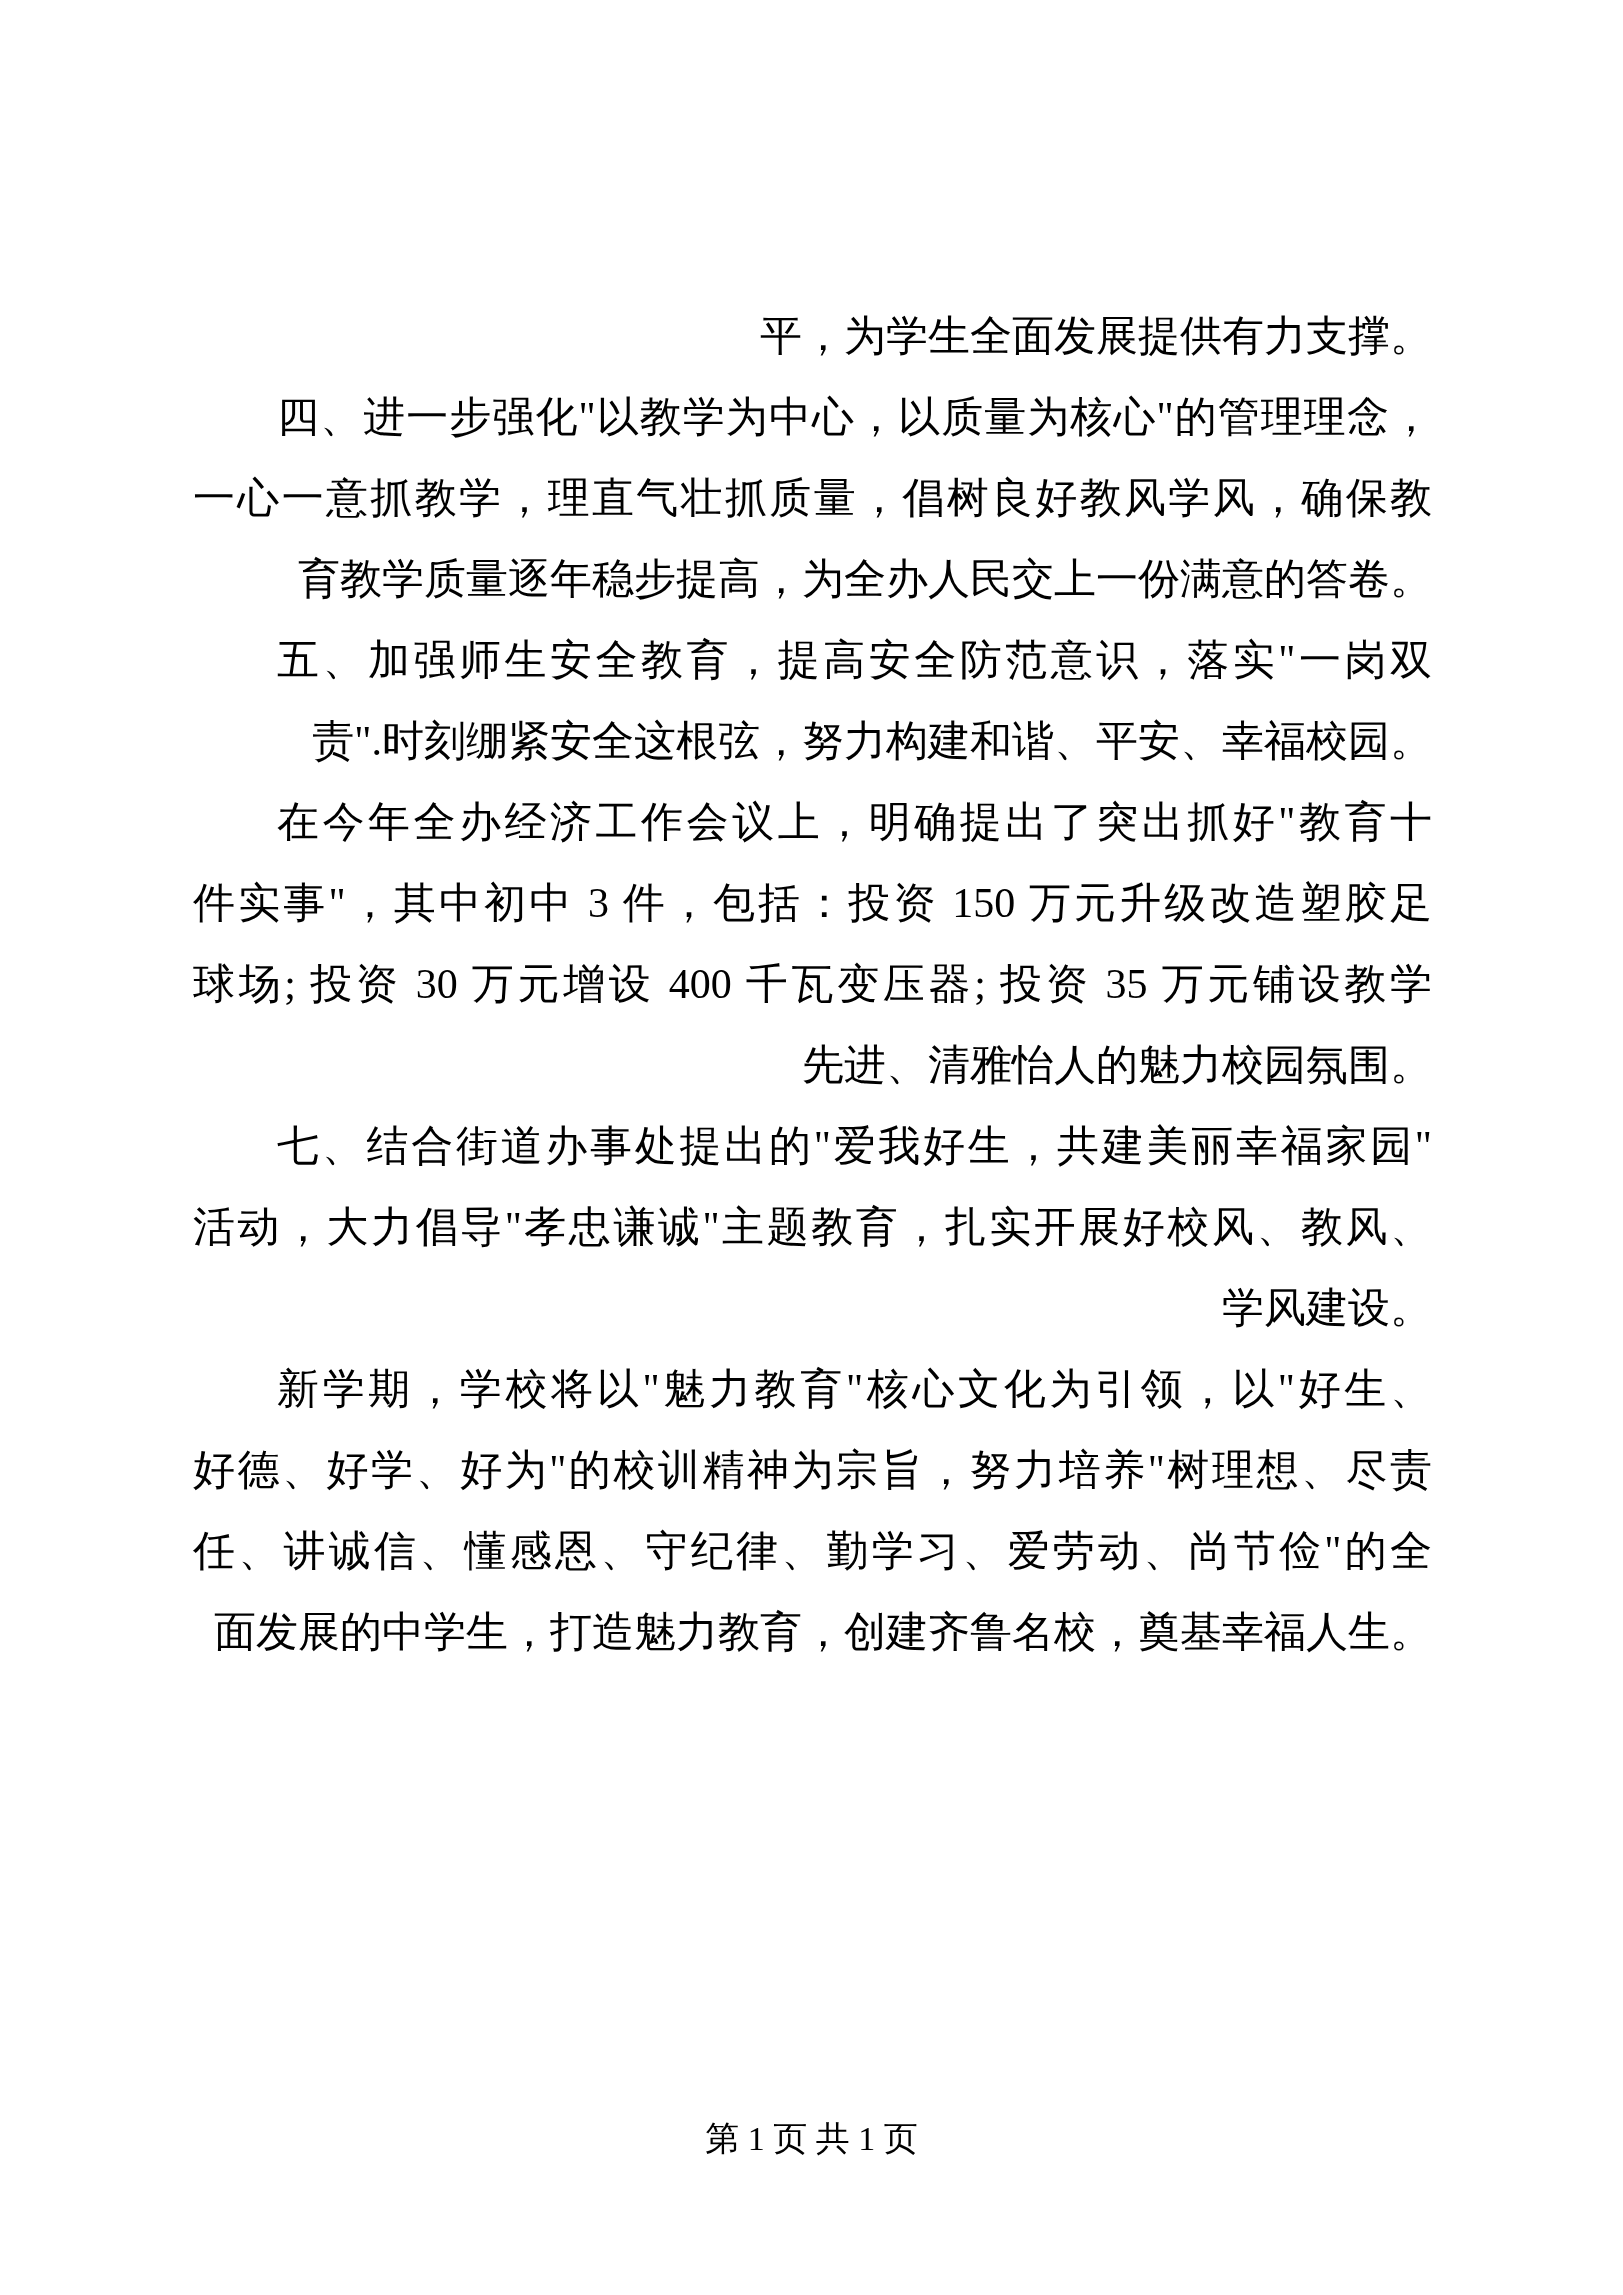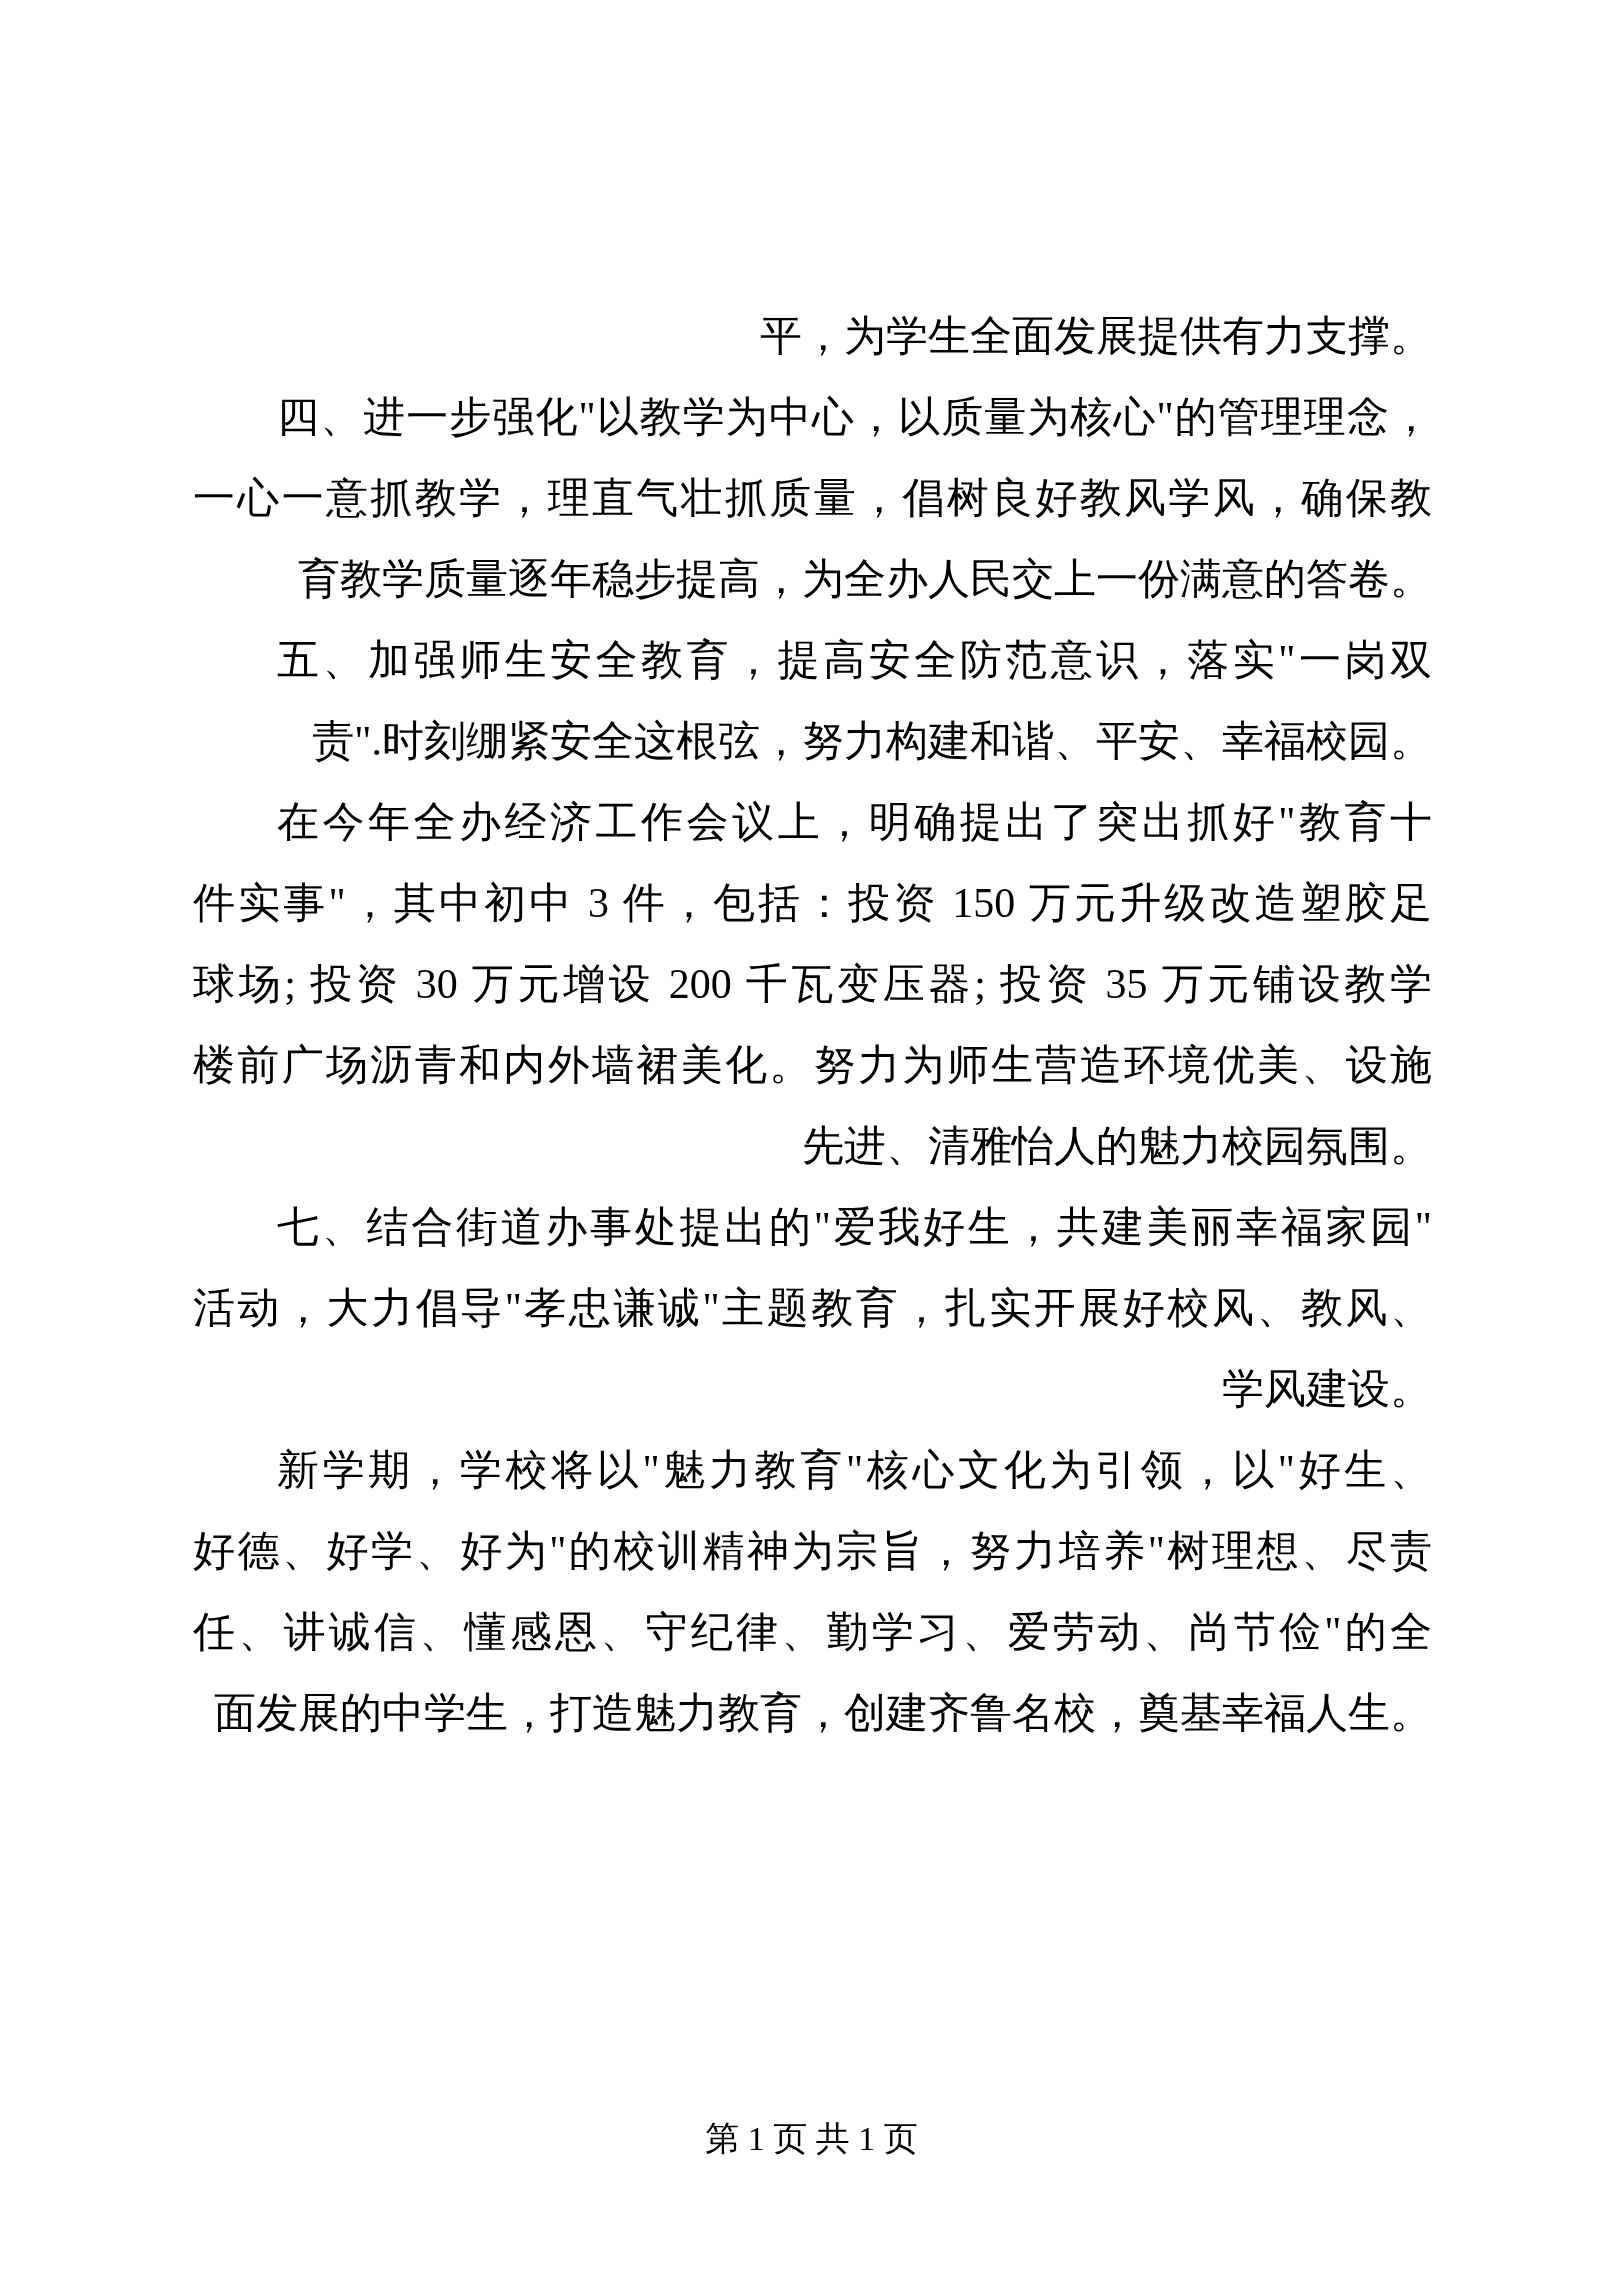--- a/index.html
+++ b/index.html
@@ -52,22 +52,21 @@
 <div class="page">
   <div class="body-text" id="body-text">
       <div class="line">平，为学生全面发展提供有力支撑。</div>
       <div class="line indent fill">四、进一步强化"以教学为中心，以质量为核心"的管理理念，</div>
       <div class="line fill">一心一意抓教学，理直气壮抓质量，倡树良好教风学风，确保教</div>
       <div class="line">育教学质量逐年稳步提高，为全办人民交上一份满意的答卷。</div>
       <div class="line indent fill">五、加强师生安全教育，提高安全防范意识，落实"一岗双</div>
       <div class="line">责".时刻绷紧安全这根弦，努力构建和谐、平安、幸福校园。</div>
       <div class="line indent fill">在今年全办经济工作会议上，明确提出了突出抓好"教育十</div>
       <div class="line fill">件实事"，其中初中 3 件，包括：投资 150 万元升级改造塑胶足</div>
-      <div class="line fill">球场; 投资 30 万元增设 200 千瓦变压器; 投资 35 万元铺设教学</div>
-      <div class="line fill">楼前广场沥青和内外墙裙美化。努力为师生营造环境优美、设施</div>
+      <div class="line fill">球场; 投资 30 万元增设 400 千瓦变压器; 投资 35 万元铺设教学</div>
       <div class="line">先进、清雅怡人的魅力校园氛围。</div>
       <div class="line indent fill">七、结合街道办事处提出的"爱我好生，共建美丽幸福家园"</div>
       <div class="line fill">活动，大力倡导"孝忠谦诚"主题教育，扎实开展好校风、教风、</div>
       <div class="line">学风建设。</div>
       <div class="line indent fill">新学期，学校将以"魅力教育"核心文化为引领，以"好生、</div>
       <div class="line fill">好德、好学、好为"的校训精神为宗旨，努力培养"树理想、尽责</div>
       <div class="line fill">任、讲诚信、懂感恩、守纪律、勤学习、爱劳动、尚节俭"的全</div>
       <div class="line">面发展的中学生，打造魅力教育，创建齐鲁名校，奠基幸福人生。</div>
     </div>
   <div class="footer">第 1 页 共 1 页</div>

